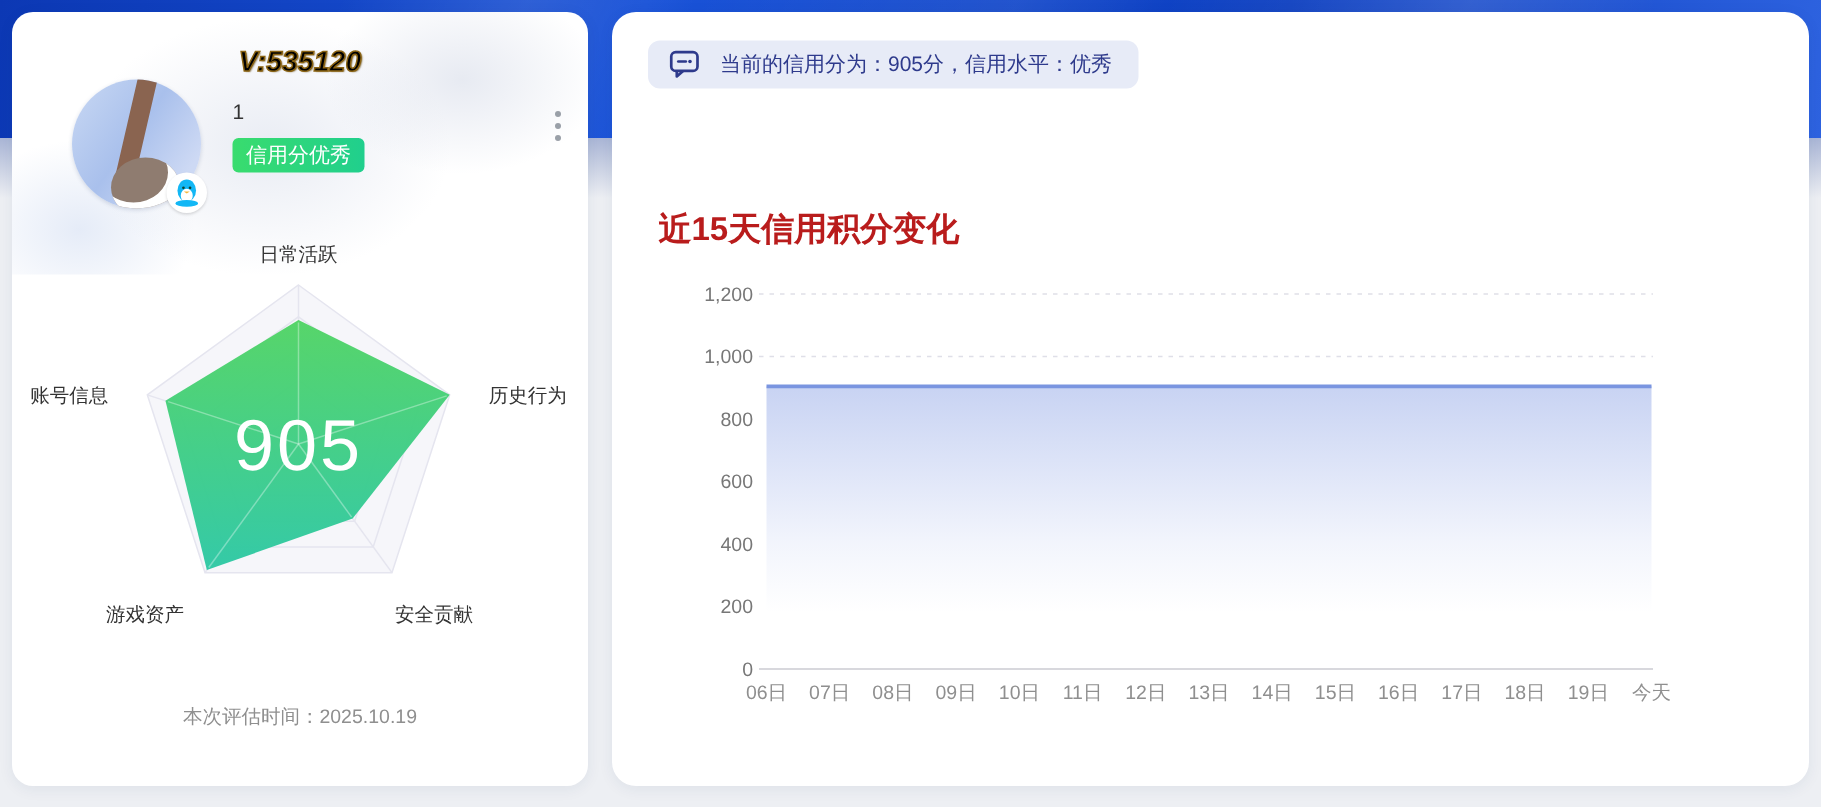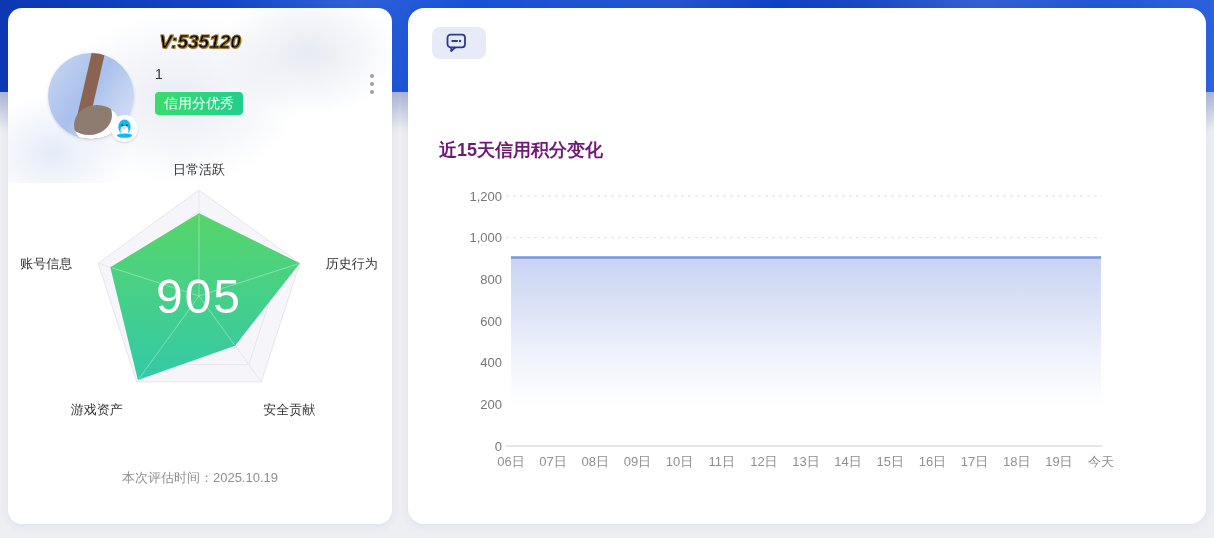--- a/index.html
+++ b/index.html
@@ -35,21 +35,21 @@
   .nickname{position:absolute;left:147px;top:58px;font-size:14px;color:#333;}
   .badge{position:absolute;left:147px;top:84px;height:23px;line-height:23px;padding:0 9px;border-radius:4px;
     font-size:14px;color:#fff;background:linear-gradient(90deg,#39dc6e,#20cf8d);}
   .kebab{position:absolute;left:356px;top:60px;padding:2px 6px;cursor:pointer;}
   .kebab i{display:block;width:4px;height:4px;border-radius:50%;background:#9aa0a8;margin:4px 0;}
   #radar-svg{position:absolute;left:10px;top:150px;}
   .eval{position:absolute;left:0;top:461px;width:100%;text-align:center;font-size:13px;color:#8f8f8f;}
   
   .notice{position:absolute;left:24px;top:19px;height:32px;display:inline-flex;align-items:center;
     gap:12px;padding:0 18px 0 14px;background:#e7ebf7;border-radius:8px;color:#2e3a8c;font-size:14px;}
-  .chart-title{position:absolute;left:31px;top:130px;margin:0;font-size:18px;font-weight:700;color:#701a75;}
+  .chart-title{position:absolute;left:31px;top:130px;margin:0;font-size:22px;font-weight:700;color:#b91c1c;}
   #trend-svg{position:absolute;left:37px;top:177px;}
   svg text{font-family:"Liberation Sans","DejaVu Sans",sans-serif;}
 </style>
 </head>
 <body>
 
 <div class="page">
   <div class="banner"></div>
   <div class="banner-fade"></div>
 
@@ -114,20 +114,21 @@
   </div>
 
   <div class="card card-right">
     <div class="notice">
       <svg width="22" height="20" viewBox="0 0 22 20">
         <rect x="1.5" y="1.7" width="17.5" height="12.6" rx="3" fill="none" stroke="#2e3a8c" stroke-width="1.8"></rect>
         <path d="M5.2 14.3 V18 L9.4 14.3" fill="none" stroke="#2e3a8c" stroke-width="1.8" stroke-linejoin="round"></path>
         <line x1="6.2" y1="8" x2="11.2" y2="8" stroke="#2e3a8c" stroke-width="1.8" stroke-linecap="round"></line>
         <circle cx="14" cy="8" r="1.2" fill="#2e3a8c"></circle>
       </svg>
+      <span>当前的信用分为：905分，信用水平：优秀</span>
     </div>
 
     <h2 class="chart-title">近15天信用积分变化</h2>
 
     <svg id="trend-svg" width="700" height="300" viewBox="0 0 700 300">
         <defs>
           <linearGradient id="ag" x1="0" y1="0" x2="0" y2="1">
             <stop offset="0%" stop-color="#7c96e2" stop-opacity="0.42"></stop>
             <stop offset="55%" stop-color="#7c96e2" stop-opacity="0.1"></stop>
             <stop offset="80%" stop-color="#7c96e2" stop-opacity="0"></stop>

